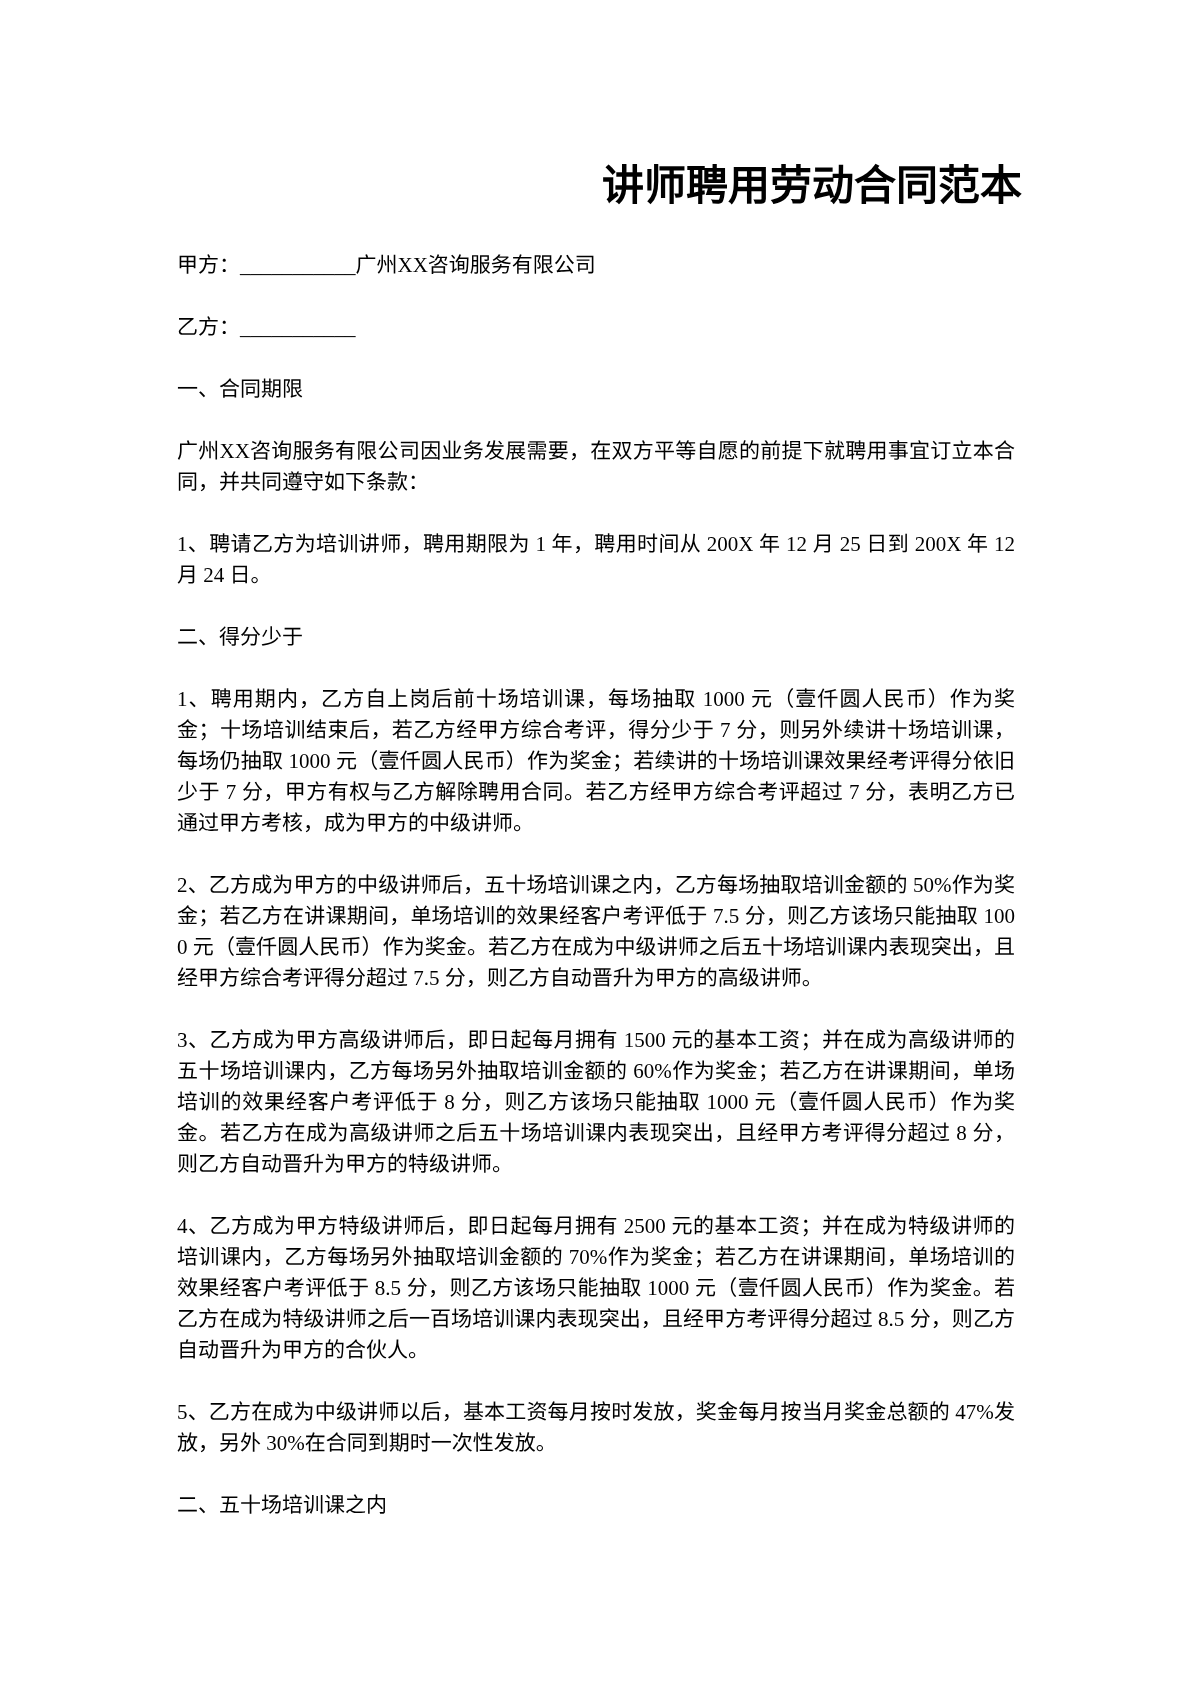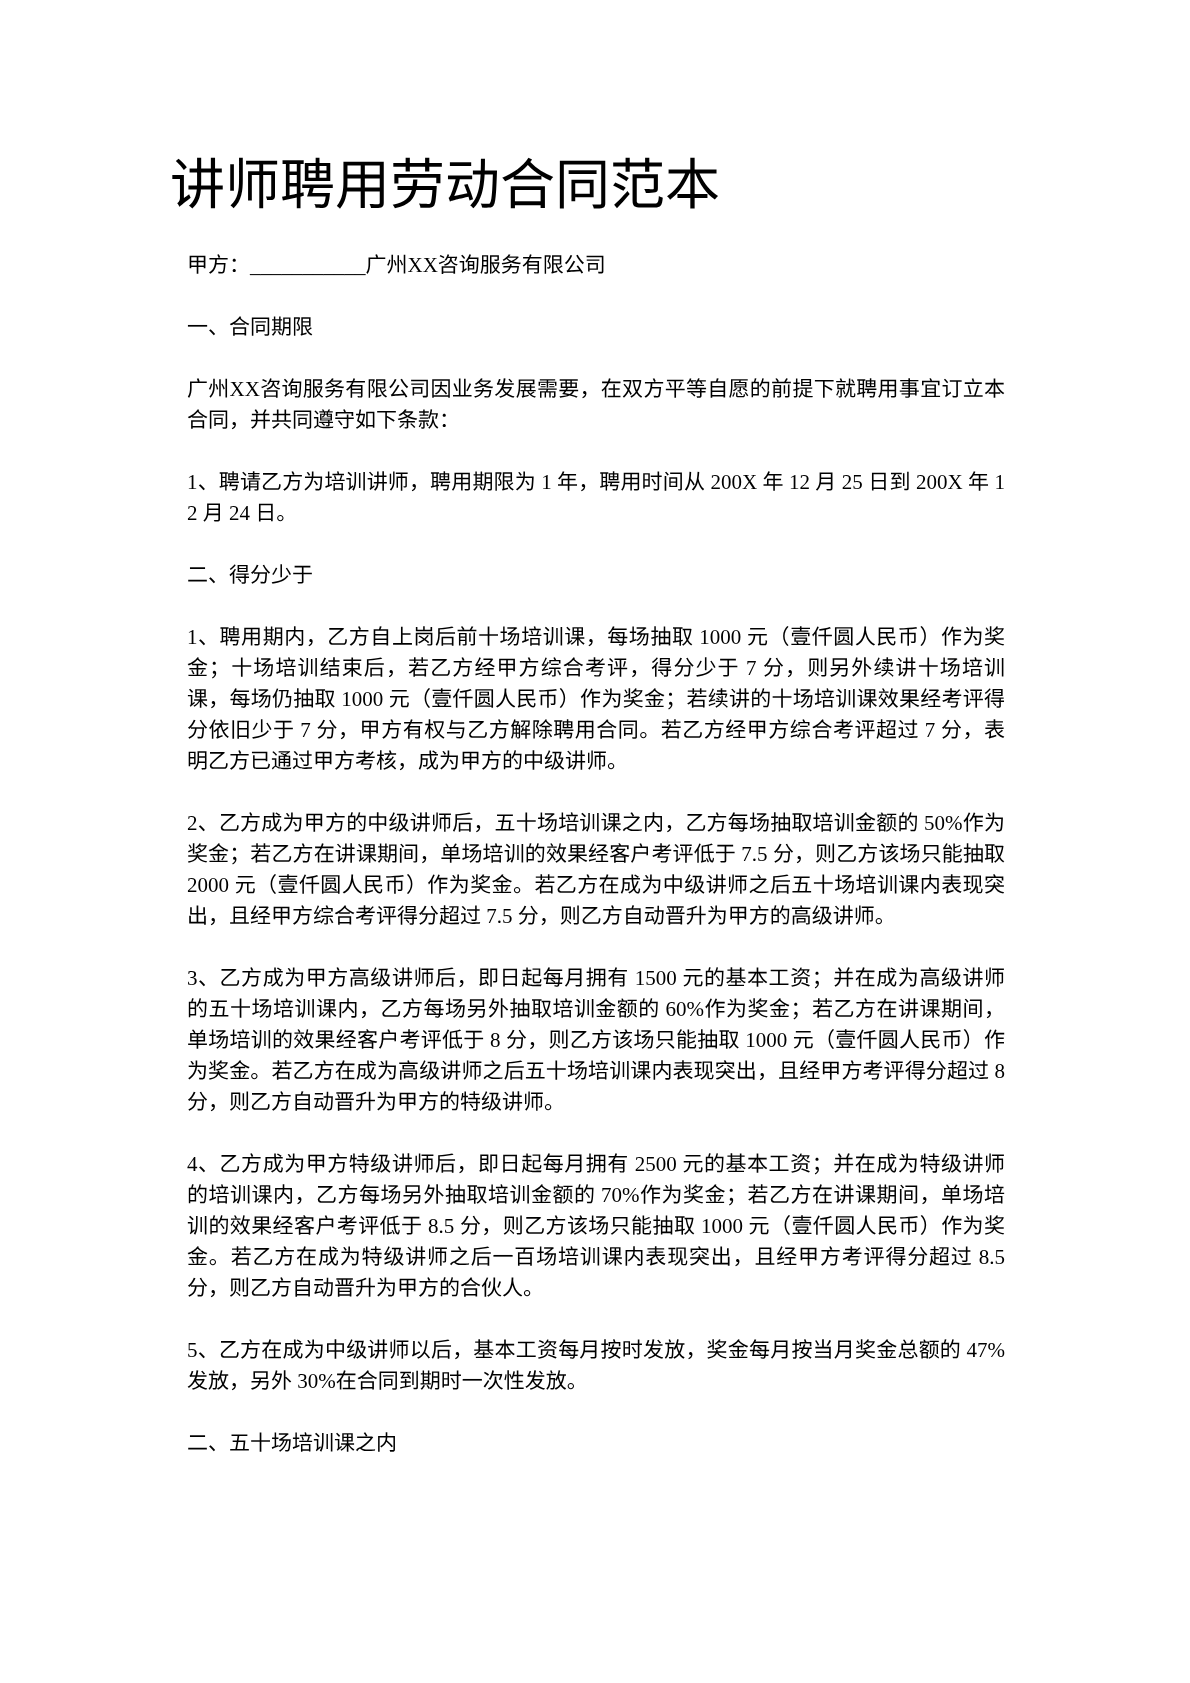--- a/index.html
+++ b/index.html
@@ -13,32 +13,32 @@
     height: 1683px;
     margin: 0 auto;
     background: #ffffff;
     color: #000000;
     font-family: "Liberation Serif", "DejaVu Serif", serif;
     box-sizing: border-box;
     padding: 158px 168px 0 170px;
     overflow: hidden;
   }
   .doc-title {
-    font-size: 55px;
+    font-size: 42px;
     line-height: 56px;
-    font-weight: normal;
-    text-align: left;
+    font-weight: bold;
+    text-align: right;
     margin: 0 0 36px 0;
     letter-spacing: 0;
     white-space: nowrap;
   }
   .para {
     font-size: 21px;
     line-height: 31px;
-    margin: 31px 17px;
+    margin: 31px 7px;
     text-align: justify;
     text-justify: inter-ideograph;
     word-break: break-all;
   }
   .party-line {
     text-align: left;
   }
   .blank {
     letter-spacing: 0;
     white-space: pre;
@@ -49,32 +49,33 @@
 </style>
 </head>
 <body>
 
 <div class="page">
 
   <h1 class="doc-title">讲师聘用劳动合同范本</h1>
 
   <p class="para party-line"><span>甲方：</span><span class="blank">___________</span><span>广州XX咨询服务有限公司</span></p>
 
+  <p class="para party-line"><span>乙方：</span><span class="blank">___________</span><span></span></p>
 
   <p class="para section-heading">一、合同期限</p>
 
   <p class="para">广州XX咨询服务有限公司因业务发展需要，在双方平等自愿的前提下就聘用事宜订立本合同，并共同遵守如下条款：</p>
 
   <p class="para">1、聘请乙方为培训讲师，聘用期限为 1 年，聘用时间从 200X 年 12 月 25 日到 200X 年 12 月 24 日。</p>
 
   <p class="para section-heading">二、得分少于</p>
 
   <p class="para">1、聘用期内，乙方自上岗后前十场培训课，每场抽取 1000 元（壹仟圆人民币）作为奖金；十场培训结束后，若乙方经甲方综合考评，得分少于 7 分，则另外续讲十场培训课，每场仍抽取 1000 元（壹仟圆人民币）作为奖金；若续讲的十场培训课效果经考评得分依旧少于 7 分，甲方有权与乙方解除聘用合同。若乙方经甲方综合考评超过 7 分，表明乙方已通过甲方考核，成为甲方的中级讲师。</p>
 
-  <p class="para">2、乙方成为甲方的中级讲师后，五十场培训课之内，乙方每场抽取培训金额的 50%作为奖金；若乙方在讲课期间，单场培训的效果经客户考评低于 7.5 分，则乙方该场只能抽取 2000 元（壹仟圆人民币）作为奖金。若乙方在成为中级讲师之后五十场培训课内表现突出，且经甲方综合考评得分超过 7.5 分，则乙方自动晋升为甲方的高级讲师。</p>
+  <p class="para">2、乙方成为甲方的中级讲师后，五十场培训课之内，乙方每场抽取培训金额的 50%作为奖金；若乙方在讲课期间，单场培训的效果经客户考评低于 7.5 分，则乙方该场只能抽取 1000 元（壹仟圆人民币）作为奖金。若乙方在成为中级讲师之后五十场培训课内表现突出，且经甲方综合考评得分超过 7.5 分，则乙方自动晋升为甲方的高级讲师。</p>
 
   <p class="para">3、乙方成为甲方高级讲师后，即日起每月拥有 1500 元的基本工资；并在成为高级讲师的五十场培训课内，乙方每场另外抽取培训金额的 60%作为奖金；若乙方在讲课期间，单场培训的效果经客户考评低于 8 分，则乙方该场只能抽取 1000 元（壹仟圆人民币）作为奖金。若乙方在成为高级讲师之后五十场培训课内表现突出，且经甲方考评得分超过 8 分，则乙方自动晋升为甲方的特级讲师。</p>
 
   <p class="para">4、乙方成为甲方特级讲师后，即日起每月拥有 2500 元的基本工资；并在成为特级讲师的培训课内，乙方每场另外抽取培训金额的 70%作为奖金；若乙方在讲课期间，单场培训的效果经客户考评低于 8.5 分，则乙方该场只能抽取 1000 元（壹仟圆人民币）作为奖金。若乙方在成为特级讲师之后一百场培训课内表现突出，且经甲方考评得分超过 8.5 分，则乙方自动晋升为甲方的合伙人。</p>
 
   <p class="para">5、乙方在成为中级讲师以后，基本工资每月按时发放，奖金每月按当月奖金总额的 47%发放，另外 30%在合同到期时一次性发放。</p>
 
   <p class="para section-heading">二、五十场培训课之内</p>
 
 </div>

